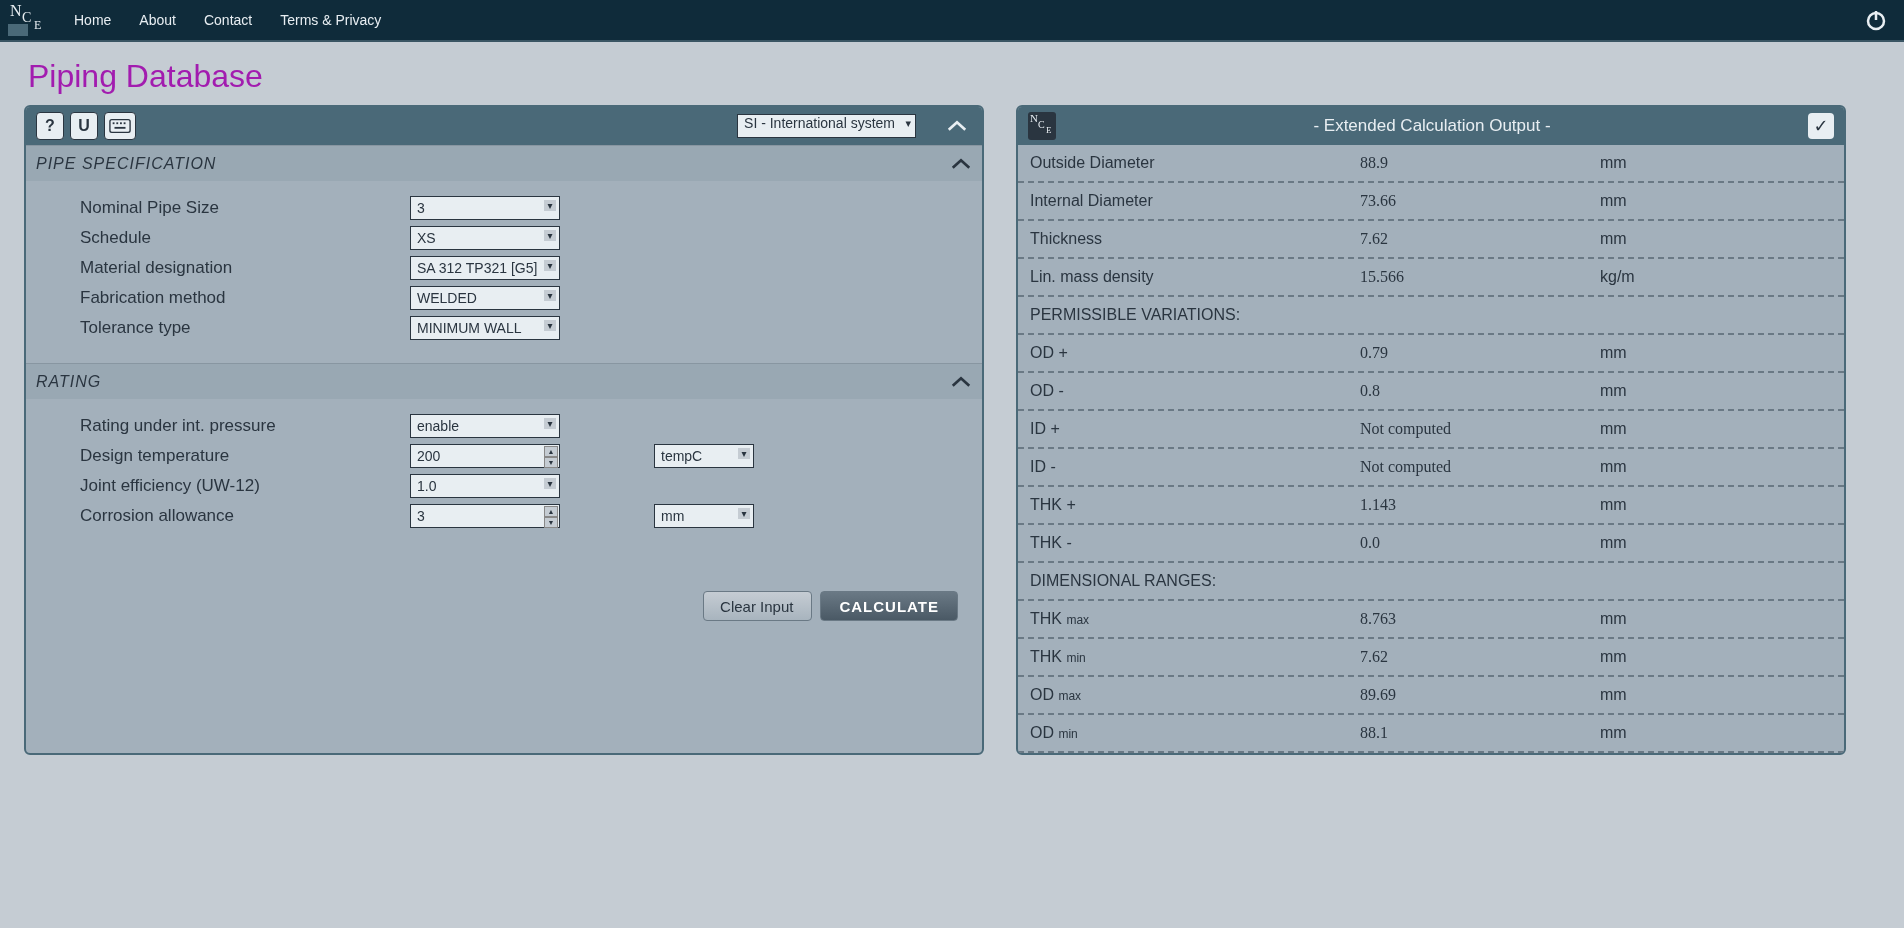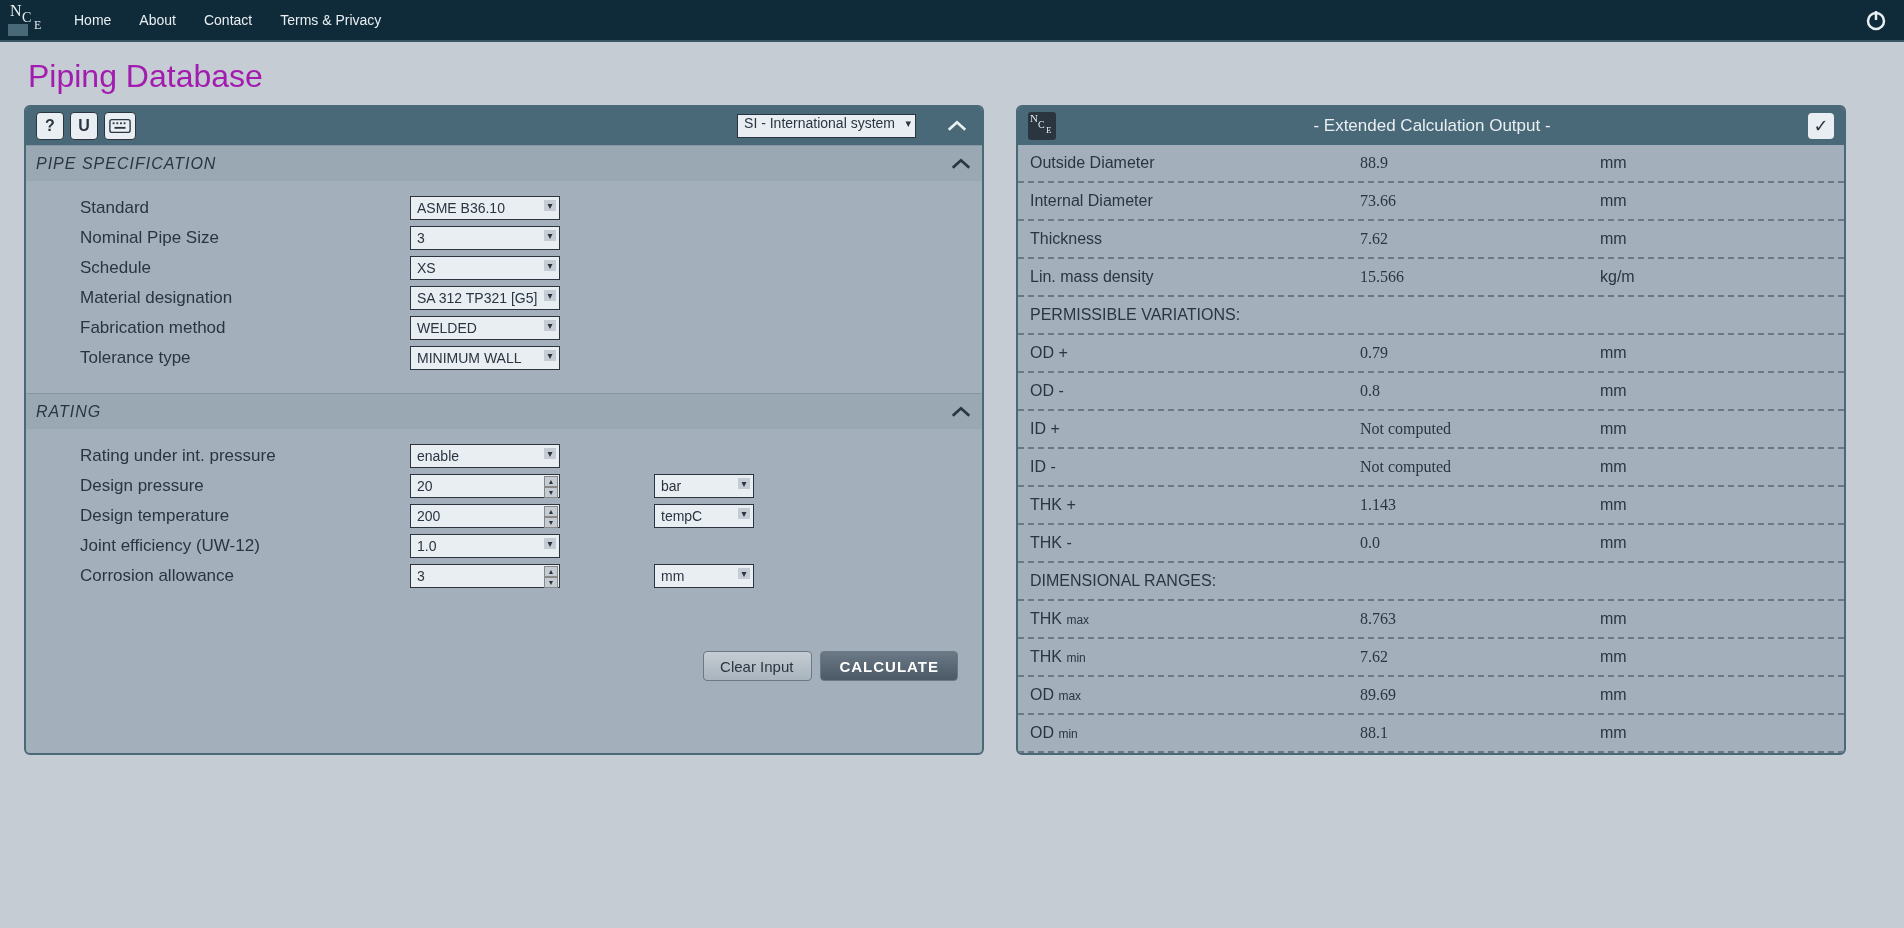--- a/index.html
+++ b/index.html
@@ -311,24 +311,20 @@
 
     <div class="section-header">
       <span>PIPE SPECIFICATION</span>
       <div class="sh-spacer"></div>
       <svg class="chev-svg sec-chev" viewBox="0 0 24 14">
           <polyline points="3,11 12,3 21,11"></polyline>
         </svg>
     </div>
     <div class="section-body">
       <div class="field-row">
-        <div class="field-label">Standard</div>
-        <div class="field-control sel">ASME B36.10</div>
-      </div>
-      <div class="field-row">
         <div class="field-label">Nominal Pipe Size</div>
         <div class="field-control sel">3</div>
       </div>
       <div class="field-row">
         <div class="field-label">Schedule</div>
         <div class="field-control sel">XS</div>
       </div>
       <div class="field-row">
         <div class="field-label">Material designation</div>
         <div class="field-control sel">SA 312 TP321 [G5]</div>
@@ -347,31 +343,20 @@
       <span>RATING</span>
       <div class="sh-spacer"></div>
       <svg class="chev-svg sec-chev" viewBox="0 0 24 14">
           <polyline points="3,11 12,3 21,11"></polyline>
         </svg>
     </div>
     <div class="section-body">
       <div class="field-row">
         <div class="field-label">Rating under int. pressure</div>
         <div class="field-control sel">enable</div>
-      </div>
-      <div class="field-row">
-        <div class="field-label">Design pressure</div>
-        <div class="field-control num">
-            <span>20</span>
-            <div class="spin">
-              <div class="spin-btn">▲</div>
-              <div class="spin-btn">▼</div>
-            </div>
-          </div>
-        <div class="field-control sel unit-ctl">bar</div>
       </div>
       <div class="field-row">
         <div class="field-label">Design temperature</div>
         <div class="field-control num">
             <span>200</span>
             <div class="spin">
               <div class="spin-btn">▲</div>
               <div class="spin-btn">▼</div>
             </div>
           </div>

